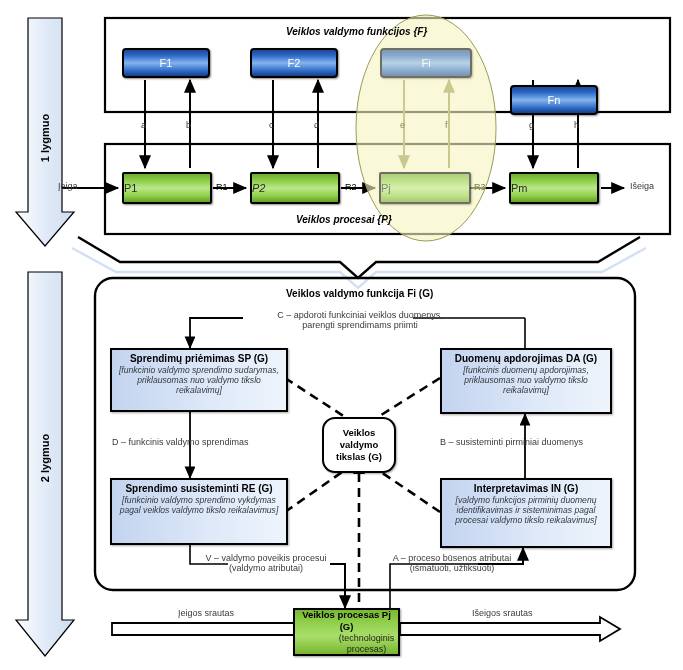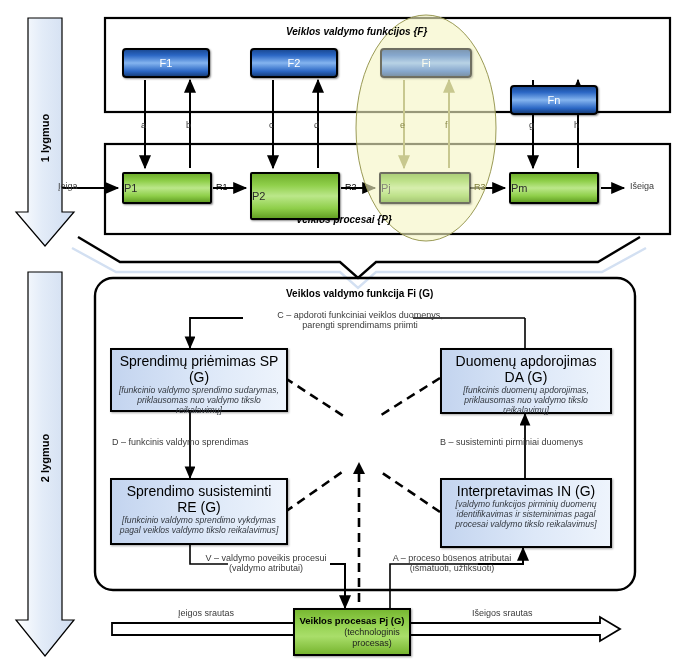--- a/index.html
+++ b/index.html
@@ -27,21 +27,21 @@
         background:linear-gradient(to bottom,#6fae2c 0%,#8fcf4a 25%,#bbe78a 50%,#8fcf4a 78%,#63a024 100%);
         color:#2a2a2a;font-size:11px;display:flex;align-items:center;
         box-sizing:border-box;
         box-shadow:1px 1px 2px rgba(0,0,0,.45);}
   
   .gbox{position:absolute;border:2px solid #000;box-sizing:border-box;
         background:linear-gradient(to right,#c3d4ef 0%,#dde8f8 55%,#eef4fc 100%);
         box-shadow:1px 1px 2px rgba(0,0,0,.35);
         font-size:8.6px;color:#23272e;line-height:1.16;
         padding:3px 4px 3px 4px;text-align:center;}
-  .gbox .hd{font-weight:normal;font-size:14px;color:#000;display:block;margin-bottom:1px;}
+  .gbox .hd{font-weight:bold;font-size:10px;color:#000;display:block;margin-bottom:1px;}
   .gbox .bd{font-style:italic;display:block;color:#33383f;}
 
   
   .goal{position:absolute;border:2.5px solid #000;border-radius:13px;
         background:#fff;font-size:9.5px;font-weight:bold;color:#000;
         display:flex;align-items:center;justify-content:center;text-align:center;
         line-height:1.25;box-sizing:border-box;box-shadow:1px 1px 2px rgba(0,0,0,.35);}
 
   
   .procbox{position:absolute;border:2.5px solid #000;box-sizing:border-box;
@@ -169,21 +169,21 @@
   <div class="fbox" style="left:380px;top:48px;width:92px;height:30px;opacity:.55;">
     <span>Fi</span>
   </div>
   <div class="fbox" style="left:510px;top:48px;width:88px;height:30px;margin-top:37px;">
     <span>Fn</span>
   </div>
 
   <div class="pbox" style="left:122px;top:172px;width:90px;height:32px;">
     <span>P1</span>
   </div>
-  <div class="pbox" style="left:250px;top:172px;width:90px;height:48px;">
+  <div class="pbox" style="left:250px;top:172px;width:90px;height:32px;font-style:italic;">
     <span>P2</span>
   </div>
   <div class="pbox" style="left:379px;top:172px;width:92px;height:32px;opacity:.55;">
     <span>Pj</span>
   </div>
   <div class="pbox" style="left:509px;top:172px;width:90px;height:32px;">
     <span>Pm</span>
   </div>
 
   <div class="lbl" style="left:141px;top:120px;">a</div>
@@ -222,36 +222,43 @@
   <div class="gbox" style="left:110px;top:478px;width:178px;height:67px;">
     <span class="hd">Sprendimo susisteminti RE (G)</span>
     <span class="bd">[funkcinio valdymo sprendimo vykdymas pagal veiklos valdymo tikslo reikalavimus]</span>
   </div>
 
   <div class="gbox" style="left:440px;top:478px;width:172px;height:70px;">
     <span class="hd">Interpretavimas IN (G)</span>
     <span class="bd">[valdymo funkcijos pirminių duomenų identifikavimas ir sisteminimas pagal procesai valdymo tikslo reikalavimus]</span>
   </div>
 
+  <div class="goal" style="left:322px;top:417px;width:74px;height:56px;">
+    <div>
+      <span>Veiklos</span><br>
+      <span>valdymo</span><br>
+      <span>tikslas (G)</span>
+    </div>
+  </div>
 
   <div class="lbl" style="left:112px;top:437px;">D – funkcinis valdymo sprendimas</div>
 
   <div class="lbl" style="left:440px;top:437px;">B – susisteminti pirminiai duomenys</div>
 
   <div class="lbl ctr" style="left:196px;top:553px;width:140px;">
     <span>V – valdymo poveikis procesui</span><br>
     <span>(valdymo atributai)</span>
   </div>
 
   <div class="lbl ctr" style="left:378px;top:553px;width:148px;">
     <span>A – proceso būsenos atributai</span><br>
     <span>(išmatuoti, užfiksuoti)</span>
   </div>
 
-  <div class="procbox" style="left:293px;top:608px;width:118px;height:48px;">
+  <div class="procbox" style="left:293px;top:608px;width:107px;height:48px;">
     <span class="t1">Veiklos procesas Pj (G)</span>
     <span class="t2">(technologinis procesas)</span>
   </div>
 
   <div class="lbl" style="left:178px;top:608px;">Įeigos srautas</div>
   <div class="lbl" style="left:472px;top:608px;">Išeigos srautas</div>
 
 </div>
 
 </body></html>

